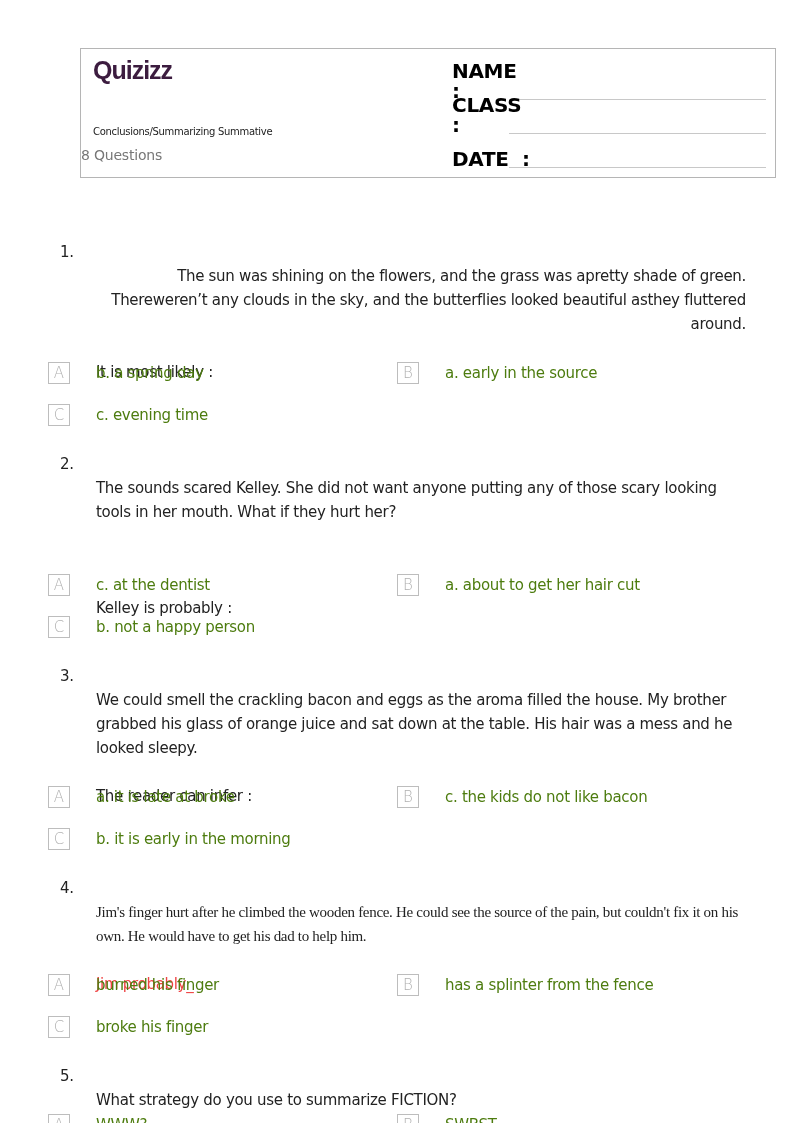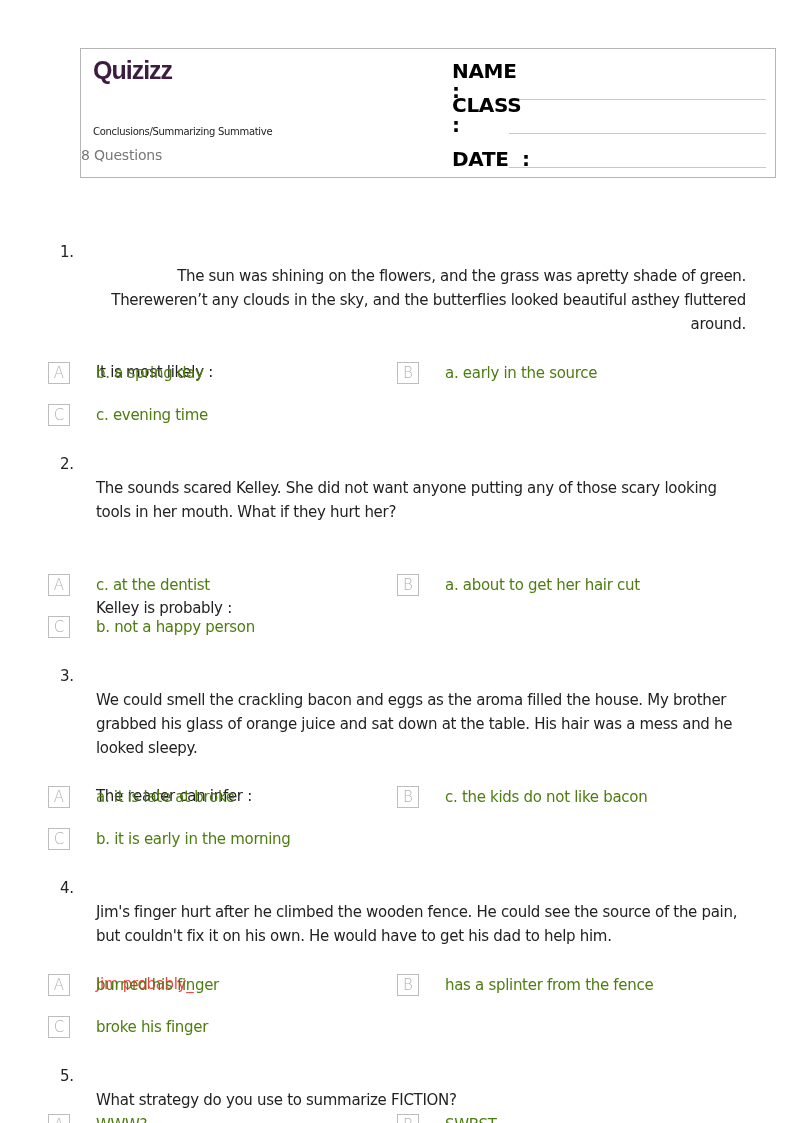--- a/index.html
+++ b/index.html
@@ -225,21 +225,21 @@
   <div class="opt" style="left:0; top:42px;">
     <div class="opt-box">C</div>
     <div class="opt-text">b. it is early in the morning</div>
   </div>
 </div>
 
 <div class="question" style="top:876px;">
   <div class="q-row">
     <div class="q-num">4.</div>
     <div class="q-text">
-      <div style="width:650px;">Jim's finger hurt after he climbed the wooden fence. He could see the source of the pain, but couldn't fix it on his own. He would have to get his dad to help him.</div>
+      <div style="width:650px;font-family:Liberation Serif, serif;">Jim's finger hurt after he climbed the wooden fence. He could see the source of the pain, but couldn't fix it on his own. He would have to get his dad to help him.</div>
       <div class="q-prompt-red">Jim probably_</div>
     </div>
   </div>
 </div>
 <div class="options" style="top:973px;">
   <div class="opt" style="left:0; top:0;">
     <div class="opt-box">A</div>
     <div class="opt-text">burned his finger</div>
   </div>
   <div class="opt" style="left:349px; top:0;">

